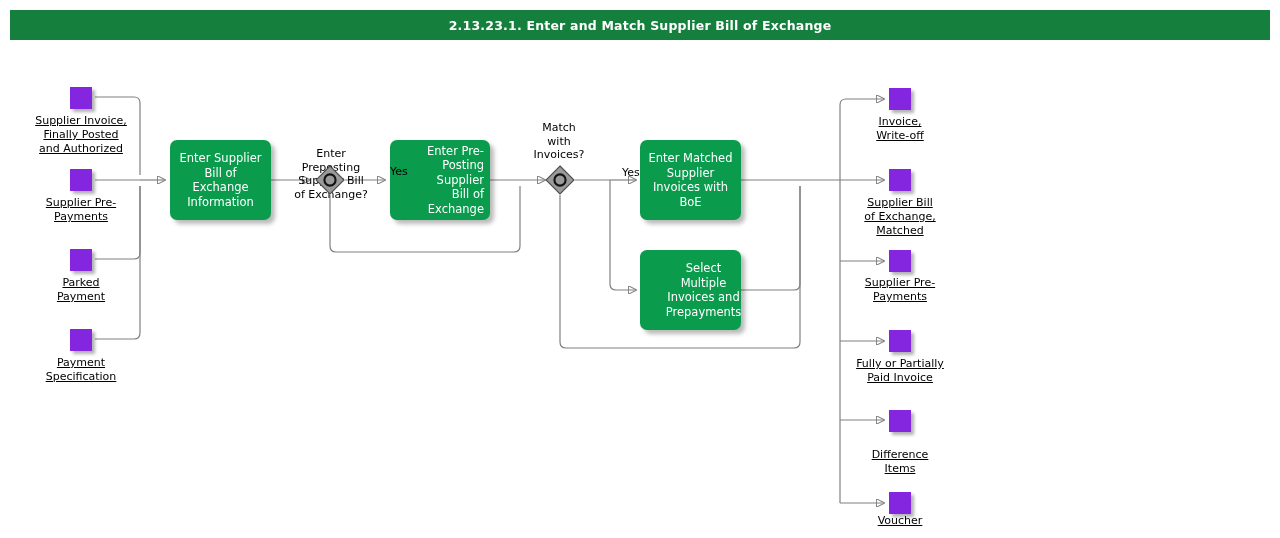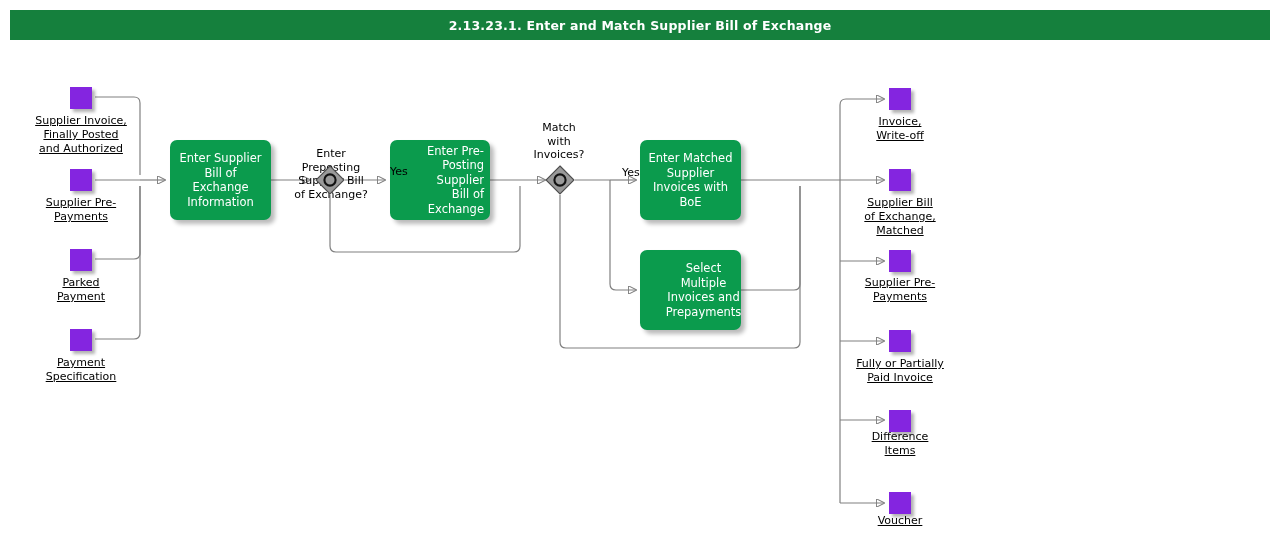--- a/index.html
+++ b/index.html
@@ -229,19 +229,19 @@
 
   <div class="dataobj" style="left:889px; top:250px;"></div>
   <div class="objlabel" style="left:830px; top:276px; width:140px;">Supplier Pre-
 Payments</div>
 
   <div class="dataobj" style="left:889px; top:330px;"></div>
   <div class="objlabel" style="left:825px; top:357px; width:150px;">Fully or Partially
 Paid Invoice</div>
 
   <div class="dataobj" style="left:889px; top:410px;"></div>
-  <div class="objlabel" style="left:830px; top:430px; width:140px;">Difference
+  <div class="objlabel" style="left:830px; top:448px; width:140px;">Difference
 Items</div>
 
   <div class="dataobj" style="left:889px; top:492px;"></div>
   <div class="objlabel" style="left:830px; top:514px; width:140px;">Voucher</div>
 
 </div>
 
 </body></html>

